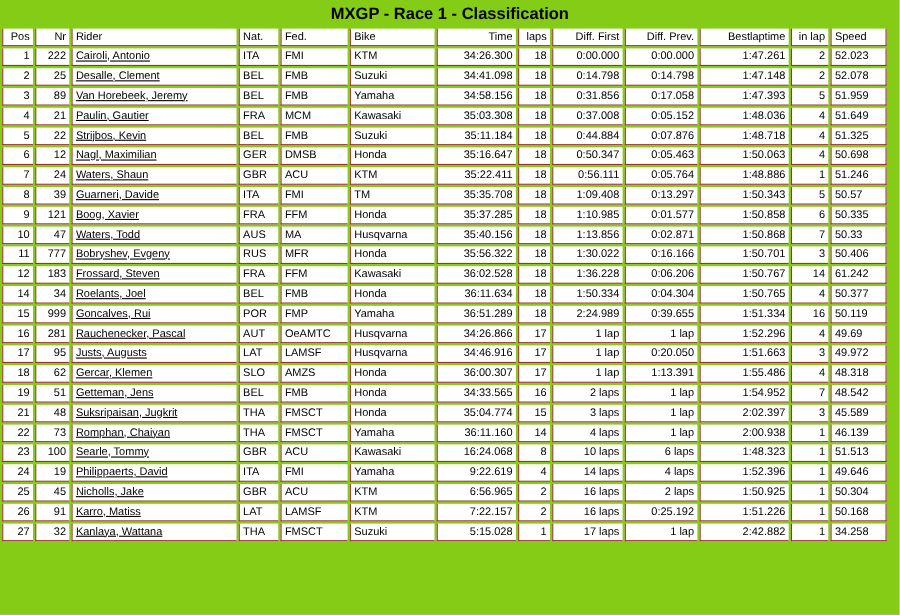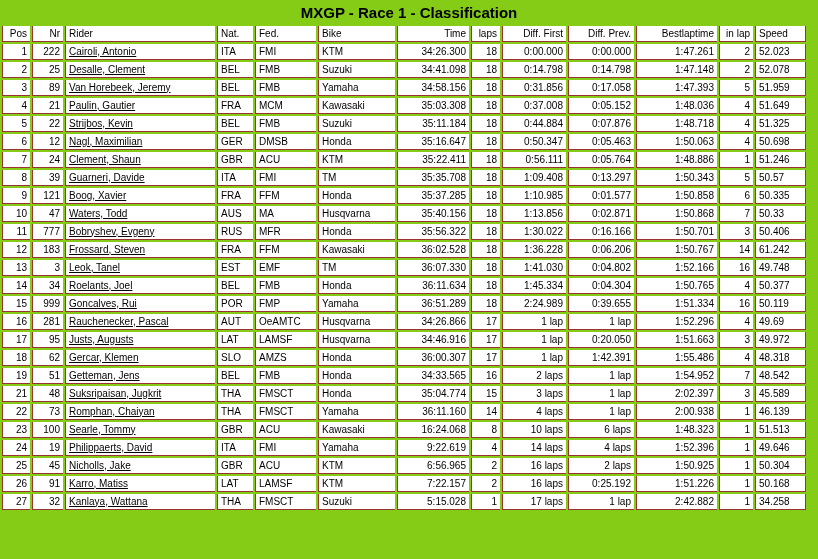--- a/index.html
+++ b/index.html
@@ -177,21 +177,21 @@
           <td class="al-right">18</td>
           <td class="al-right">0:50.347</td>
           <td class="al-right">0:05.463</td>
           <td class="al-right">1:50.063</td>
           <td class="al-right">4</td>
           <td class="al-left">50.698</td>
         </tr>
         <tr>
           <td class="al-right">7</td>
           <td class="al-right">24</td>
-          <td class="al-left"><span class="rider-link">Clement, Shaun</span></td>
+          <td class="al-left"><span class="rider-link">Waters, Shaun</span></td>
           <td class="al-left">GBR</td>
           <td class="al-left">ACU</td>
           <td class="al-left">KTM</td>
           <td class="al-right">35:22.411</td>
           <td class="al-right">18</td>
           <td class="al-right">0:56.111</td>
           <td class="al-right">0:05.764</td>
           <td class="al-right">1:48.886</td>
           <td class="al-right">1</td>
           <td class="al-left">51.246</td>
@@ -265,44 +265,29 @@
           <td class="al-left">Kawasaki</td>
           <td class="al-right">36:02.528</td>
           <td class="al-right">18</td>
           <td class="al-right">1:36.228</td>
           <td class="al-right">0:06.206</td>
           <td class="al-right">1:50.767</td>
           <td class="al-right">14</td>
           <td class="al-left">61.242</td>
         </tr>
         <tr>
-          <td class="al-right">13</td>
-          <td class="al-right">3</td>
-          <td class="al-left"><span class="rider-link">Leok, Tanel</span></td>
-          <td class="al-left">EST</td>
-          <td class="al-left">EMF</td>
-          <td class="al-left">TM</td>
-          <td class="al-right">36:07.330</td>
-          <td class="al-right">18</td>
-          <td class="al-right">1:41.030</td>
-          <td class="al-right">0:04.802</td>
-          <td class="al-right">1:52.166</td>
-          <td class="al-right">16</td>
-          <td class="al-left">49.748</td>
-        </tr>
-        <tr>
           <td class="al-right">14</td>
           <td class="al-right">34</td>
           <td class="al-left"><span class="rider-link">Roelants, Joel</span></td>
           <td class="al-left">BEL</td>
           <td class="al-left">FMB</td>
           <td class="al-left">Honda</td>
           <td class="al-right">36:11.634</td>
           <td class="al-right">18</td>
-          <td class="al-right">1:45.334</td>
+          <td class="al-right">1:50.334</td>
           <td class="al-right">0:04.304</td>
           <td class="al-right">1:50.765</td>
           <td class="al-right">4</td>
           <td class="al-left">50.377</td>
         </tr>
         <tr>
           <td class="al-right">15</td>
           <td class="al-right">999</td>
           <td class="al-left"><span class="rider-link">Goncalves, Rui</span></td>
           <td class="al-left">POR</td>
@@ -349,21 +334,21 @@
         <tr>
           <td class="al-right">18</td>
           <td class="al-right">62</td>
           <td class="al-left"><span class="rider-link">Gercar, Klemen</span></td>
           <td class="al-left">SLO</td>
           <td class="al-left">AMZS</td>
           <td class="al-left">Honda</td>
           <td class="al-right">36:00.307</td>
           <td class="al-right">17</td>
           <td class="al-right">1 lap</td>
-          <td class="al-right">1:42.391</td>
+          <td class="al-right">1:13.391</td>
           <td class="al-right">1:55.486</td>
           <td class="al-right">4</td>
           <td class="al-left">48.318</td>
         </tr>
         <tr>
           <td class="al-right">19</td>
           <td class="al-right">51</td>
           <td class="al-left"><span class="rider-link">Getteman, Jens</span></td>
           <td class="al-left">BEL</td>
           <td class="al-left">FMB</td>

